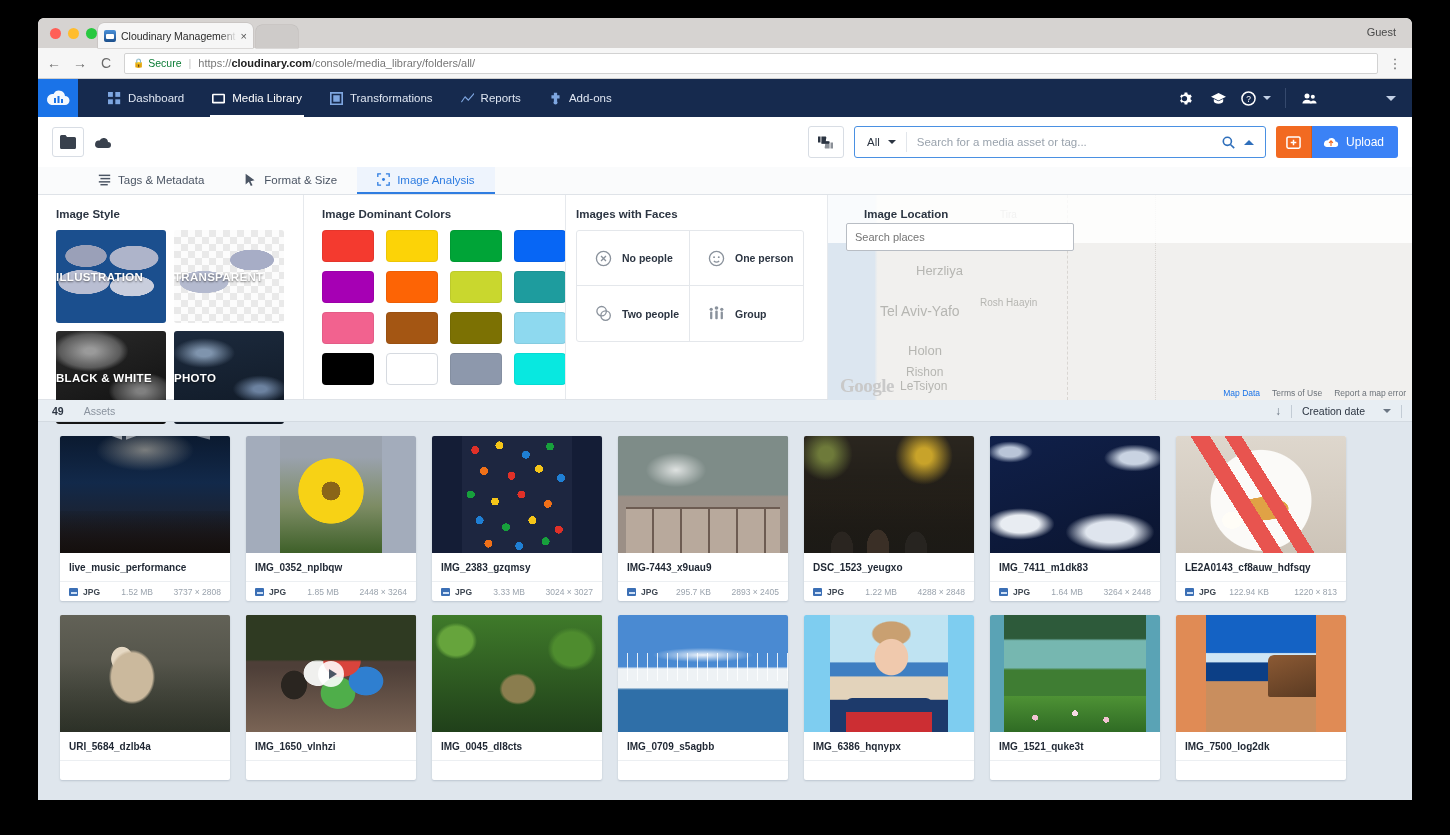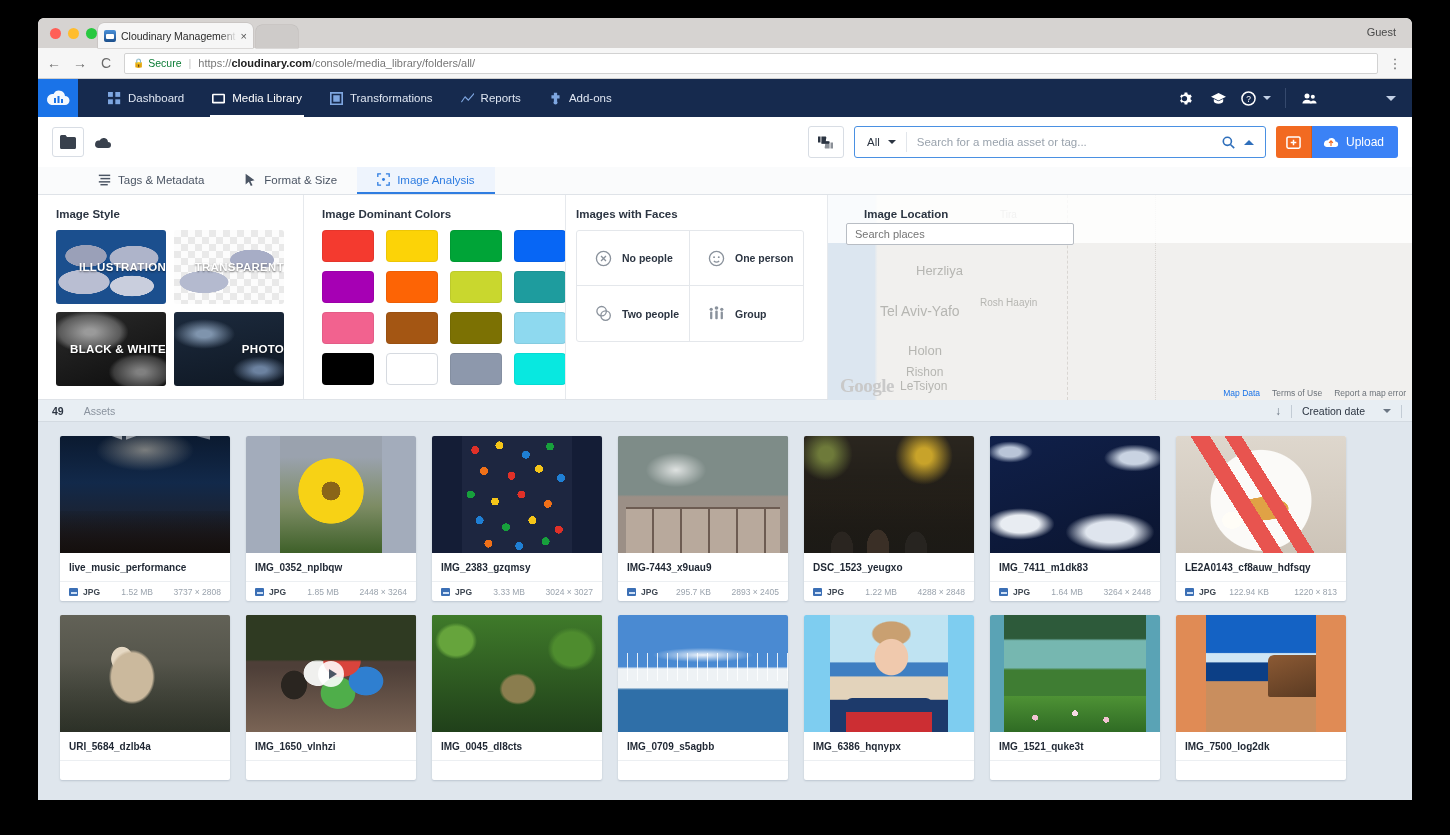--- a/index.html
+++ b/index.html
@@ -221,22 +221,22 @@
   .col-style { width: 265px; }
   .col-colors { width: 262px; }
   .col-faces { width: 262px; }
   .col-loc { flex: 1 1 auto; padding: 0; }
 
   .style-grid {
     display: grid; grid-template-columns: 110px 110px; gap: 8px;
     margin-left: 18px;
   }
   .style-card {
-    height: 74px; border-radius: 3px; position: relative; overflow: hidden;
-    cursor: pointer; display: flex; align-items: center; justify-content: flex-end;
+    height: 93px; border-radius: 3px; position: relative; overflow: hidden;
+    cursor: pointer; display: flex; align-items: center; justify-content: flex-start;
   }
   .style-card span {
     position: relative; z-index: 2; color: #fff; font-size: 11.5px;
     font-weight: bold; letter-spacing: .3px; text-shadow: 0 1px 2px rgba(0,0,0,.55);
   }
   .sc-illustration {
     background:
       radial-gradient(ellipse 42px 20px at 28px 52px, #b9bed2 60%, transparent 62%),
       radial-gradient(ellipse 36px 17px at 76px 56px, #c9cedd 60%, transparent 62%),
       radial-gradient(ellipse 34px 18px at 30px 26px, #9aa0b8 60%, transparent 62%),
@@ -293,21 +293,21 @@
   .sea { position: absolute; left: 0; top: 0; width: 8%; height: 100%; background: #dce6f0; }
   .maplabel { position: absolute; color: #b6b6b2; font-family: "Liberation Sans", sans-serif; }
   .roadline {
     position: absolute; border-left: 1px dashed #d9d6d2; height: 100%;
   }
   .map-head {
     position: absolute; left: 0; top: 0; right: 0; height: 48px;
     background: rgba(255,255,255,0.82); padding: 13px 0 0 18px;
   }
   .map-search {
-    position: absolute; left: 18px; top: 28px; width: 228px; height: 22px;
+    position: absolute; left: 18px; top: 28px; width: 228px; height: 28px;
     background: #fff; border: 1px solid #b8bdc4; border-radius: 2px;
     font-size: 11px; color: #5b6470; padding: 0 8px; outline: none;
     font-family: inherit;
   }
   .gwordmark {
     position: absolute; left: 12px; bottom: 3px;
     font-family: "Liberation Serif", serif; font-size: 19px;
     color: #c9c9c9; letter-spacing: -.5px; font-weight: bold;
   }
   .map-footer {

